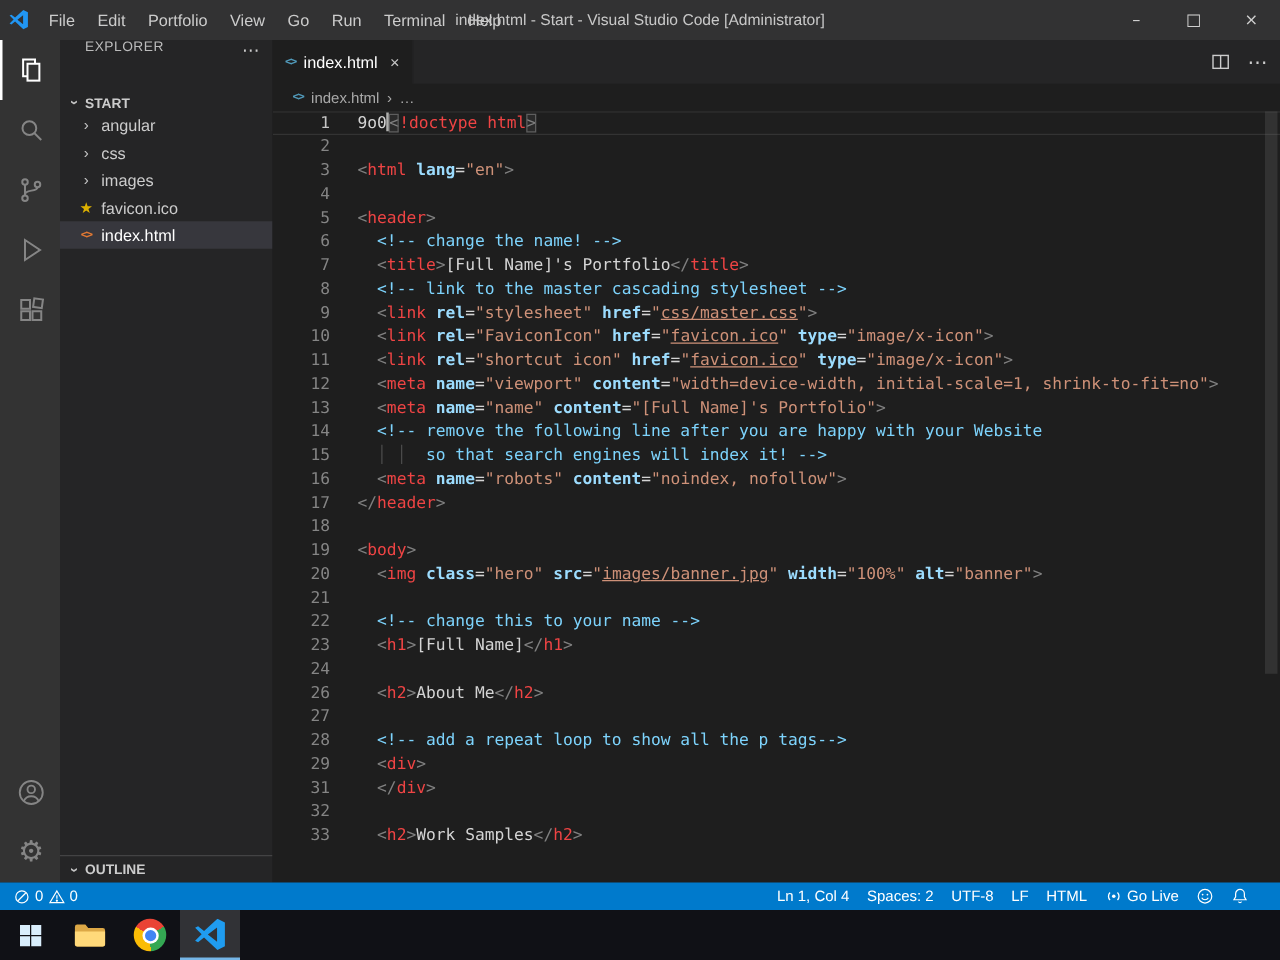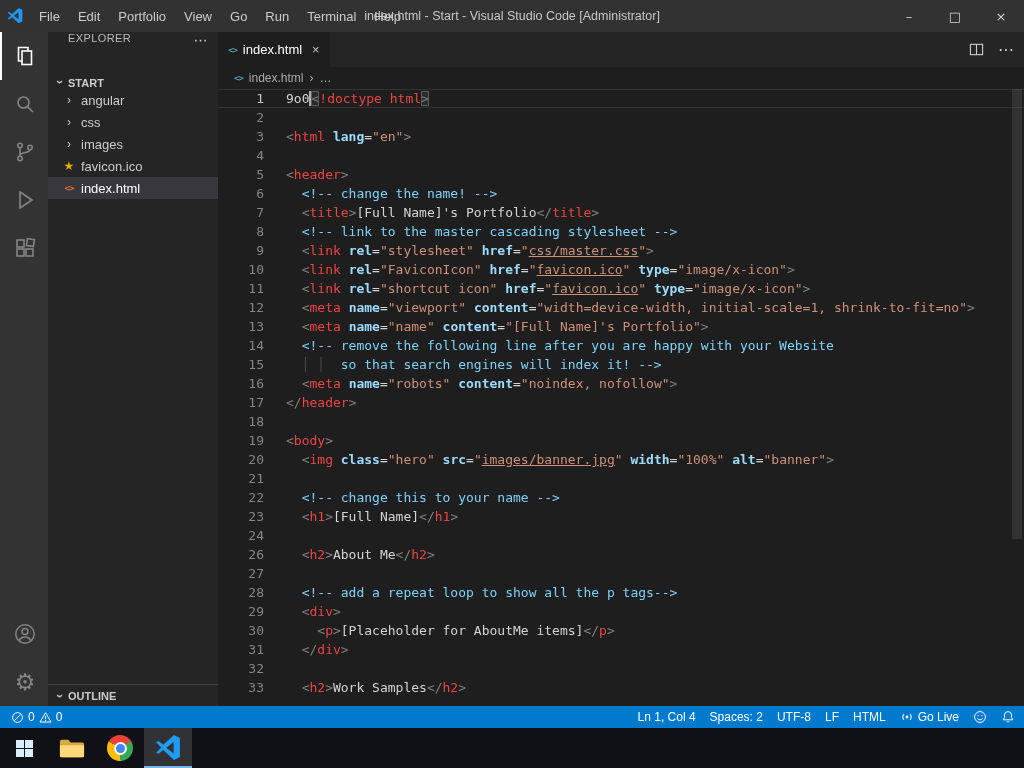--- a/index.html
+++ b/index.html
@@ -90,21 +90,21 @@
   .tk-cur { display:inline-block; width:0; height:15px; border-left:2px solid #aeafad;
     vertical-align:middle; position:relative; top:-1px; }
   .vscroll { position:absolute; top:0; right:2px; width:10px; height:450px;
     background:rgba(121,121,121,0.22); }
 
   
   .statusbar { position:absolute; left:0; right:0; bottom:40px; height:22px; background:#007acc;
     color:#ffffff; font-size:12px; display:flex; align-items:center; z-index:20; }
   .sbi { display:flex; align-items:center; gap:4px; padding:0 7px; height:100%; }
   .sb-left { display:flex; height:100%; align-items:center; padding-left:4px; }
-  .sb-right { margin-left:auto; display:flex; height:100%; align-items:center; padding-right:2px; }
+  .sb-right { margin-left:auto; display:flex; height:100%; align-items:center; padding-right:18px; }
 
   
   .taskbar { position:absolute; left:0; right:0; bottom:0; height:40px; background:#101116;
     display:flex; align-items:stretch; z-index:40; }
   .tk-btn { width:48px; display:flex; align-items:center; justify-content:center; }
   .tk-btn.active-app { background:rgba(255,255,255,0.14); box-shadow: inset 0 -2px 0 #75b6e7; }
   .win-grid { display:grid; grid-template-columns:8px 8px; grid-template-rows:8px 8px; gap:1px; }
   .win-grid div { background:#d9eefc; }
   .chrome-icon { width:26px; height:26px; border-radius:50%;
     background:conic-gradient(from -60deg, #ea4335 0 33%, #34a853 0 66%, #fbbc05 0 100%);
@@ -380,24 +380,20 @@
             </div>
             <div class="code-row">
               <span class="ln">28</span>
               <span class="lc"><span class="tk-x">  </span><span class="tk-c">&lt;!-- add a repeat loop to show all the p tags--&gt;</span></span>
             </div>
             <div class="code-row">
               <span class="ln">29</span>
               <span class="lc"><span class="tk-x">  </span><span class="tk-p">&lt;</span><span class="tk-t">div</span><span class="tk-p">&gt;</span></span>
             </div>
             <div class="code-row">
-              <span class="ln">30</span>
-              <span class="lc"><span class="tk-x">    </span><span class="tk-p">&lt;</span><span class="tk-t">p</span><span class="tk-p">&gt;</span><span class="tk-x">[Placeholder for AboutMe items]</span><span class="tk-p">&lt;/</span><span class="tk-t">p</span><span class="tk-p">&gt;</span></span>
-            </div>
-            <div class="code-row">
               <span class="ln">31</span>
               <span class="lc"><span class="tk-x">  </span><span class="tk-p">&lt;/</span><span class="tk-t">div</span><span class="tk-p">&gt;</span></span>
             </div>
             <div class="code-row">
               <span class="ln">32</span>
               <span class="lc"></span>
             </div>
             <div class="code-row">
               <span class="ln">33</span>
               <span class="lc"><span class="tk-x">  </span><span class="tk-p">&lt;</span><span class="tk-t">h2</span><span class="tk-p">&gt;</span><span class="tk-x">Work Samples</span><span class="tk-p">&lt;/</span><span class="tk-t">h2</span><span class="tk-p">&gt;</span></span>

